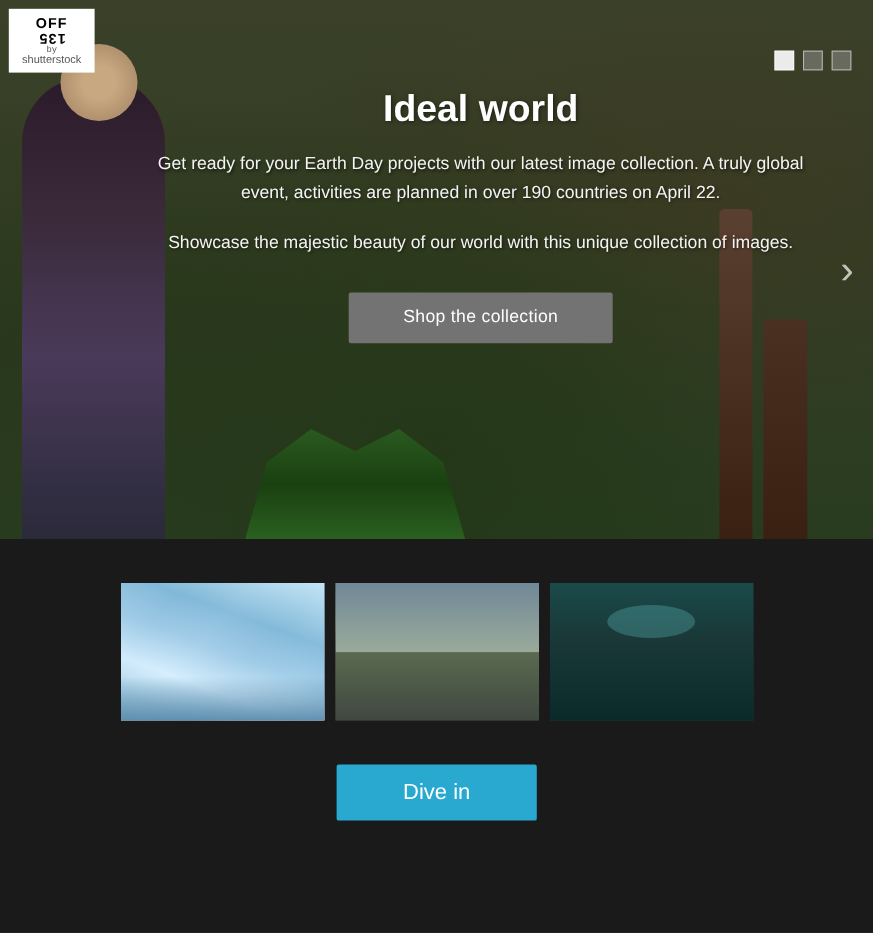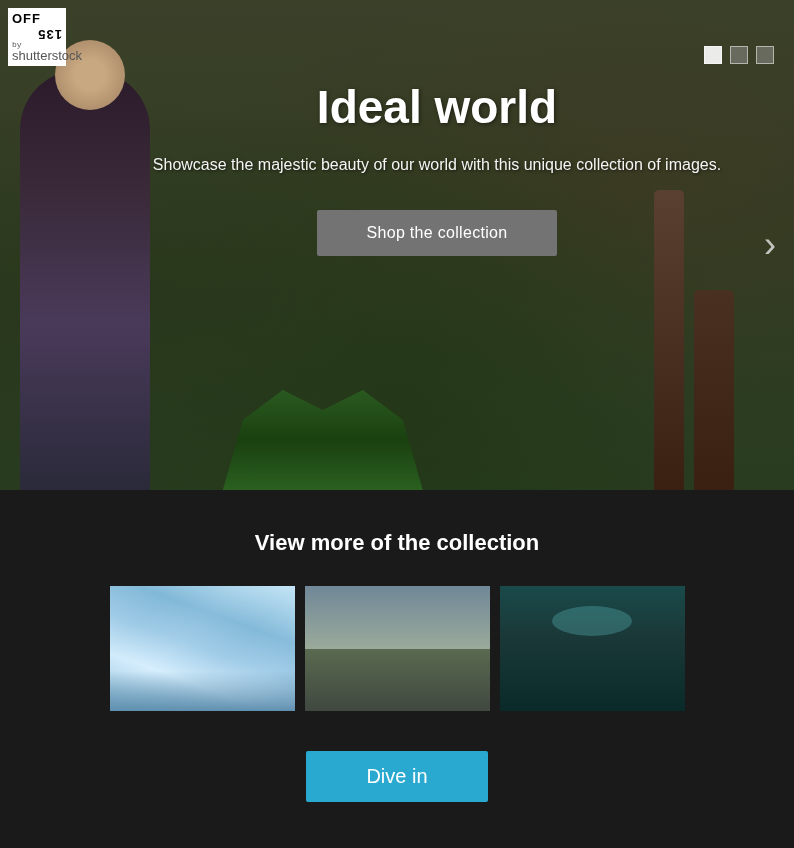--- a/index.html
+++ b/index.html
@@ -68,25 +68,26 @@
       height: 70px;
       background: radial-gradient(circle, #c8a880 30%, #a08060 100%);
       border-radius: 50%;
     }
 
     
     .logo {
       position: absolute;
       top: 8px;
       left: 8px;
-      width: 58px;
+      width: 78px;
       height: 58px;
       background: white;
       display: flex;
       flex-direction: column;
+      align-items: center;
       justify-content: center;
       padding: 4px;
     }
 
     .logo-text-main {
       font-size: 13px;
       font-weight: bold;
       color: #000;
       letter-spacing: 1px;
       line-height: 1.1;
@@ -102,21 +103,21 @@
     }
 
     .logo-by {
       font-size: 8px;
       color: #555;
       line-height: 1;
       font-family: Liberation Mono, monospace;
     }
 
     .logo-brand {
-      font-size: 13px;
+      font-size: 10px;
       color: #555;
       line-height: 1;
     }
 
     
     .pagination {
       position: absolute;
       top: 46px;
       right: 20px;
       display: flex;
@@ -153,21 +154,21 @@
     .hero-content {
       position: absolute;
       top: 80px;
       left: 140px;
       right: 60px;
       text-align: center;
       color: white;
     }
 
     .hero-title {
-      font-size: 46px;
+      font-size: 34px;
       font-weight: bold;
       color: white;
       margin-bottom: 18px;
       text-shadow: 1px 1px 4px rgba(0,0,0,0.5);
     }
 
     .hero-desc {
       font-size: 16px;
       color: rgba(255,255,255,0.95);
       line-height: 1.6;
@@ -374,27 +375,27 @@
   <div class="pagination">
     <div class="dot active"></div>
     <div class="dot inactive"></div>
     <div class="dot inactive"></div>
   </div>
 
   <div class="next-arrow">›</div>
 
   <div class="hero-content">
     <h1 class="hero-title">Ideal world</h1>
+    <p class="hero-desc">Get ready for your Earth Day projects with our latest image collection. A truly global event, activities are planned in over 190 countries on April 22.</p>
     <p class="hero-sub">Showcase the majestic beauty of our world with this unique collection of images.</p>
     <button class="shop-btn">Shop the collection</button>
   </div>
 </div>
 
 <div class="bottom-section">
-  <h2 class="collection-title">View more of the collection</h2>
 
   <div class="image-grid">
     <div class="grid-img grid-img-1"></div>
     <div class="grid-img grid-img-2"></div>
     <div class="grid-img grid-img-3"></div>
   </div>
 
   <button class="dive-btn">Dive in</button>
 </div>
 

